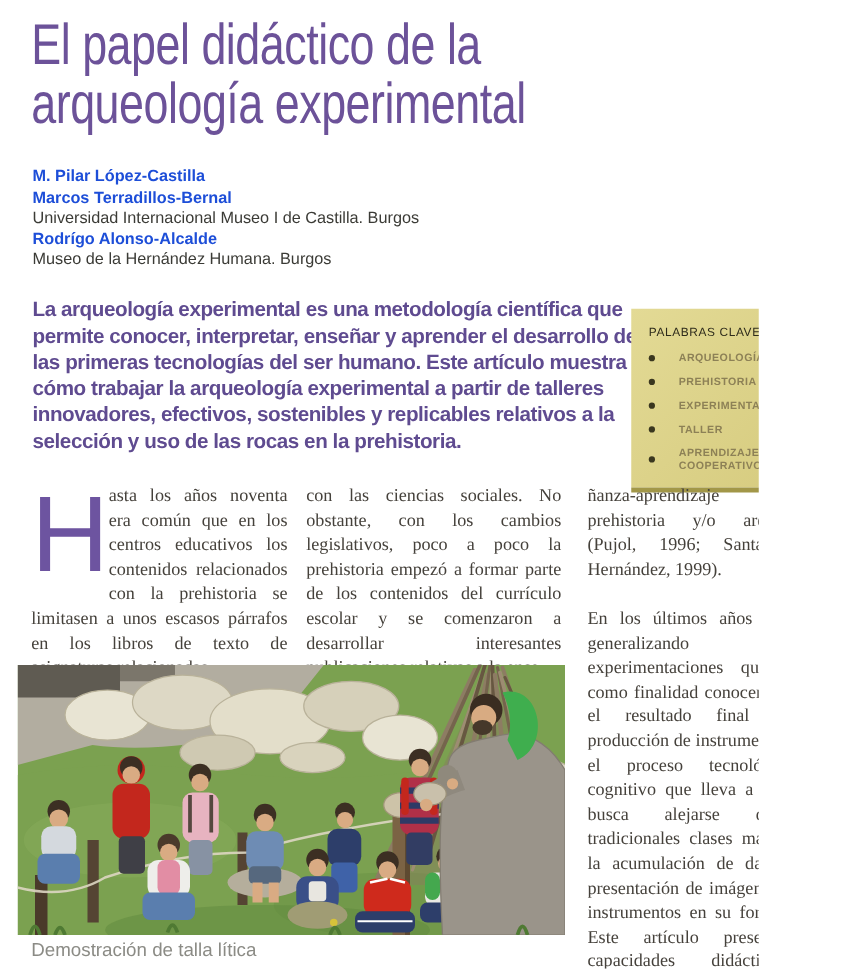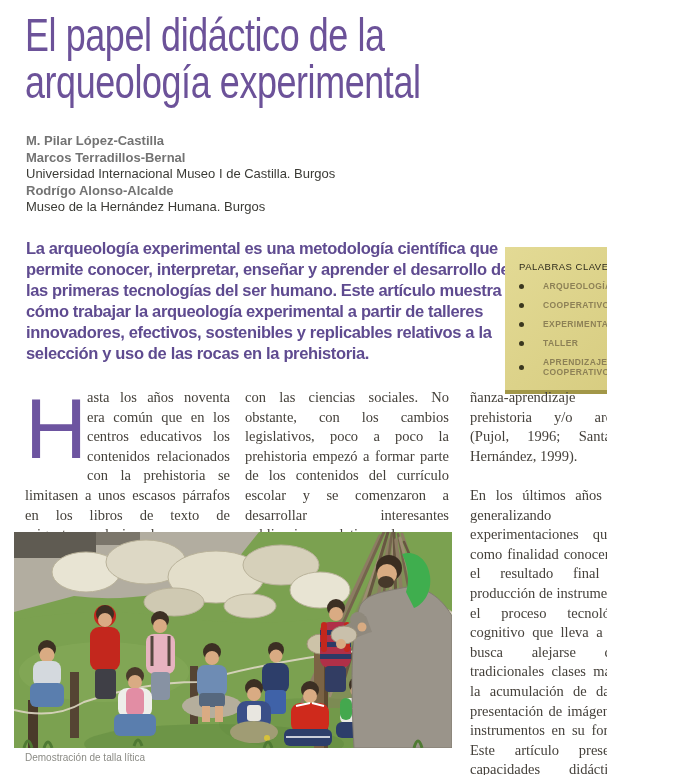--- a/index.html
+++ b/index.html
@@ -12,21 +12,21 @@
   .title {
     position:absolute; left:25px; top:12px;
     font-size:46px; line-height:47px; font-weight:400;
     letter-spacing:-0.5px; color:#6c5299;
     transform:scaleX(0.78); transform-origin:left top;
     white-space:nowrap;
   }
 
   
   .authors { position:absolute; left:26px; top:133px; font-size:13px; line-height:16.5px; color:#3b3b36; }
-  .authors .bold { font-weight:bold; color:#737373; }
+  .authors .bold { font-weight:bold; color:#1d4ed8; }
 
   
   .abstract {
     position:absolute; left:26px; top:238px; width:486px;
     font-size:16.5px; line-height:21px; font-weight:bold;
     letter-spacing:-0.35px; color:#5f4b90; text-align:left;
   }
 
   
   .kwbox {
@@ -54,21 +54,21 @@
   .col3 p { margin:0 0 19.6px 0; }
   .dropcap {
     float:left; width:54px; height:76px;
     font-family:"Liberation Sans", sans-serif; font-weight:400;
     font-size:86px; line-height:72px; color:#6d54a0;
     margin:4px 8px 0 0;
   }
 
   
   .photo { position:absolute; left:14px; top:532px; width:438px; height:216px; overflow:hidden; }
-  .caption { position:absolute; left:25px; top:752px; font-size:10px; color:#8b8b85; }
+  .caption { position:absolute; left:25px; top:752px; font-size:15px; color:#8b8b85; }
 </style>
 </head>
 <body>
 
 <div class="page">
 
   <h1 class="title" style="margin:0;">
     <span>El papel didáctico de la</span><br>
     <span>arqueología experimental</span>
   </h1>
@@ -94,21 +94,21 @@
         <circle cx="17" cy="9" r="1.4" fill="#3f3a1e"></circle>
       </svg>
     </span>
     <ul class="kwlist">
       <li>
           <span class="kwdot"></span>
           <span>ARQUEOLOGÍA</span>
         </li>
       <li>
           <span class="kwdot"></span>
-          <span>COOPERATIVO</span>
+          <span>PREHISTORIA</span>
         </li>
       <li>
           <span class="kwdot"></span>
           <span>EXPERIMENTACIÓN</span>
         </li>
       <li>
           <span class="kwdot"></span>
           <span>TALLER</span>
         </li>
       <li>

